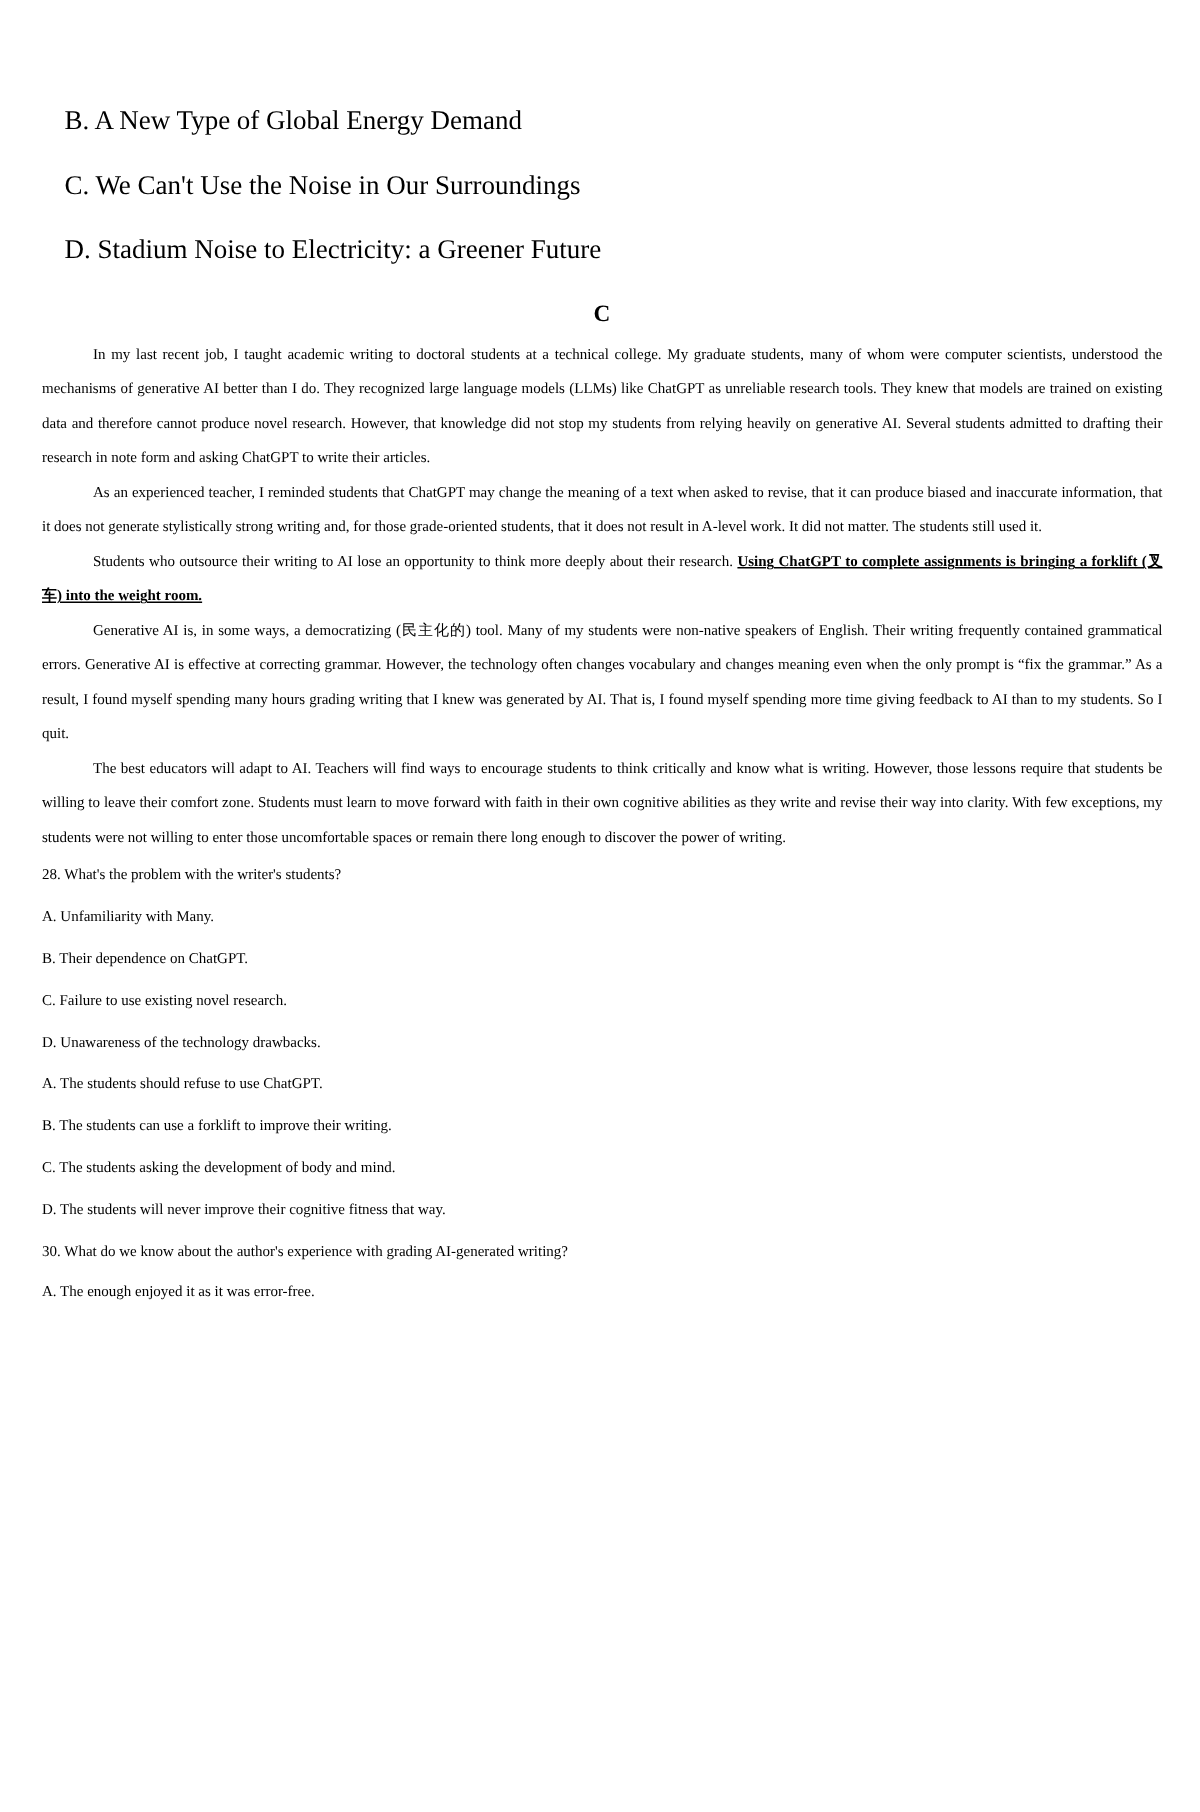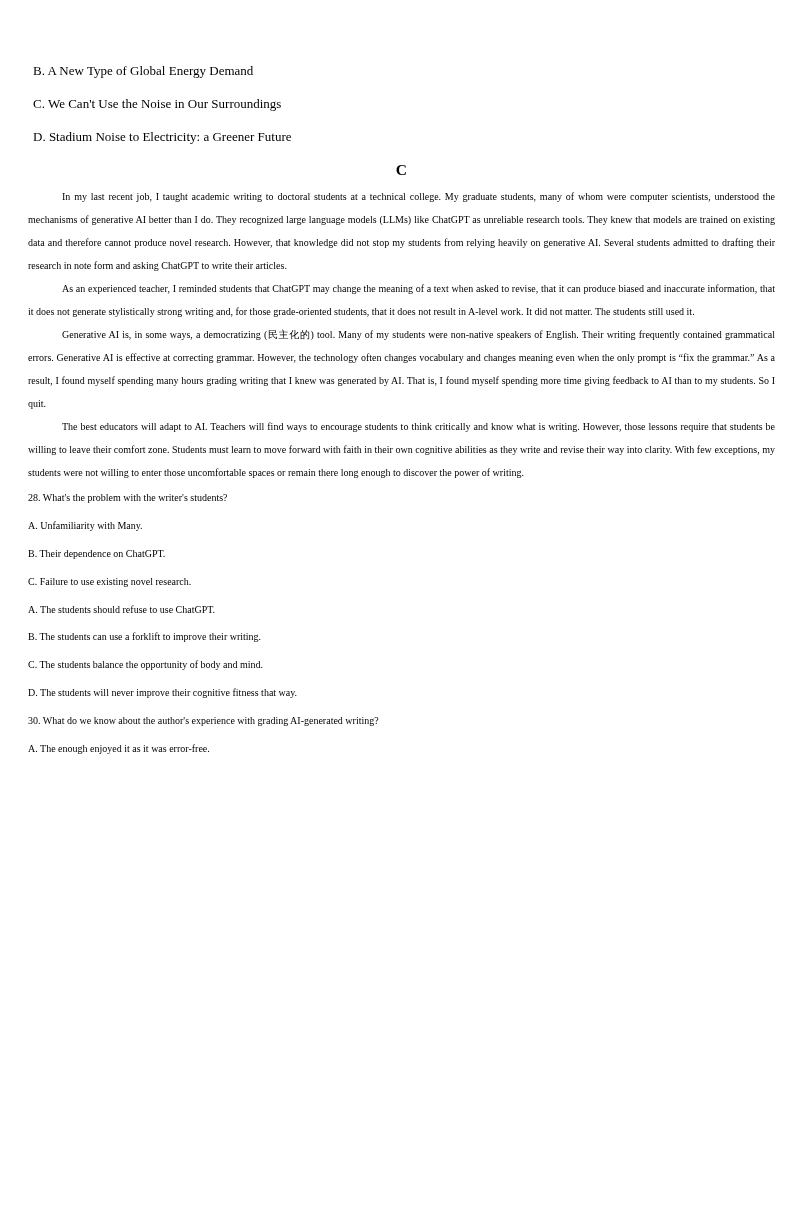--- a/index.html
+++ b/index.html
@@ -14,23 +14,23 @@
     color: #000000;
   }
   .page {
     position: relative;
     width: 800px;
     height: 1208px;
     box-sizing: border-box;
     padding: 52px 25px 20px 28px;
   }
   .option-line {
-    font-size: 13px;
+    font-size: 18px;
     line-height: 27.8px;
-    margin: 5px;
+    margin: 15px;
   }
   .section-letter {
     text-align: center;
     font-weight: bold;
     font-size: 15.5px;
     line-height: 30px;
     margin: 0;
     letter-spacing: 0.5px;
   }
   .para {
@@ -60,35 +60,37 @@
     <p class="option-line">B. A New Type of Global Energy Demand</p>
     <p class="option-line">C. We Can't Use the Noise in Our Surroundings</p>
     <p class="option-line">D. Stadium Noise to Electricity: a Greener Future</p>
   </div>
 
   <p class="section-letter">C</p>
 
   <p class="para">In my last recent job, I taught academic writing to doctoral students at a technical college. My graduate students, many of whom were computer scientists, understood the mechanisms of generative AI better than I do. They recognized large language models (LLMs) like ChatGPT as unreliable research tools. They knew that models are trained on existing data and therefore cannot produce novel research. However, that knowledge did not stop my students from relying heavily on generative AI. Several students admitted to drafting their research in note form and asking ChatGPT to write their articles.</p>
   <p class="para">As an experienced teacher, I reminded students that ChatGPT may change the meaning of a text when asked to revise, that it can produce biased and inaccurate information, that it does not generate stylistically strong writing and, for those grade-oriented students, that it does not result in A-level work. It did not matter. The students still used it.</p>
 
+  <p class="para"><span>Students who outsource their writing to AI lose an opportunity to think more deeply about their research. </span><span class="underline-bold">Using ChatGPT to complete assignments is bringing a forklift (叉车) into the weight room.</span></p>
 
   <p class="para">Generative AI is, in some ways, a democratizing (民主化的) tool. Many of my students were non-native speakers of English. Their writing frequently contained grammatical errors. Generative AI is effective at correcting grammar. However, the technology often changes vocabulary and changes meaning even when the only prompt is “fix the grammar.” As a result, I found myself spending many hours grading writing that I knew was generated by AI. That is, I found myself spending more time giving feedback to AI than to my students. So I quit.</p>
   <p class="para">The best educators will adapt to AI. Teachers will find ways to encourage students to think critically and know what is writing. However, those lessons require that students be willing to leave their comfort zone. Students must learn to move forward with faith in their own cognitive abilities as they write and revise their way into clarity. With few exceptions, my students were not willing to enter those uncomfortable spaces or remain there long enough to discover the power of writing.</p>
 
   <div>
     <p class="q-line">28. What's the problem with the writer's students?</p>
     <p class="q-line">A. Unfamiliarity with Many.</p>
     <p class="q-line">B. Their dependence on ChatGPT.</p>
     <p class="q-line">C. Failure to use existing novel research.</p>
+    <p class="q-line">D. Unawareness of the technology drawbacks.</p>
   </div>
 
   <div>
     <p class="q-line">A. The students should refuse to use ChatGPT.</p>
     <p class="q-line">B. The students can use a forklift to improve their writing.</p>
-    <p class="q-line">C. The students balance the opportunity of body and mind.</p>
+    <p class="q-line">C. The students asking the development of body and mind.</p>
     <p class="q-line">D. The students will never improve their cognitive fitness that way.</p>
   </div>
 
   <div>
     <p class="q-line">30. What do we know about the author's experience with grading AI-generated writing?</p>
     <p class="q-line">A. The enough enjoyed it as it was error-free.</p>
   </div>
 
 </div>
 

